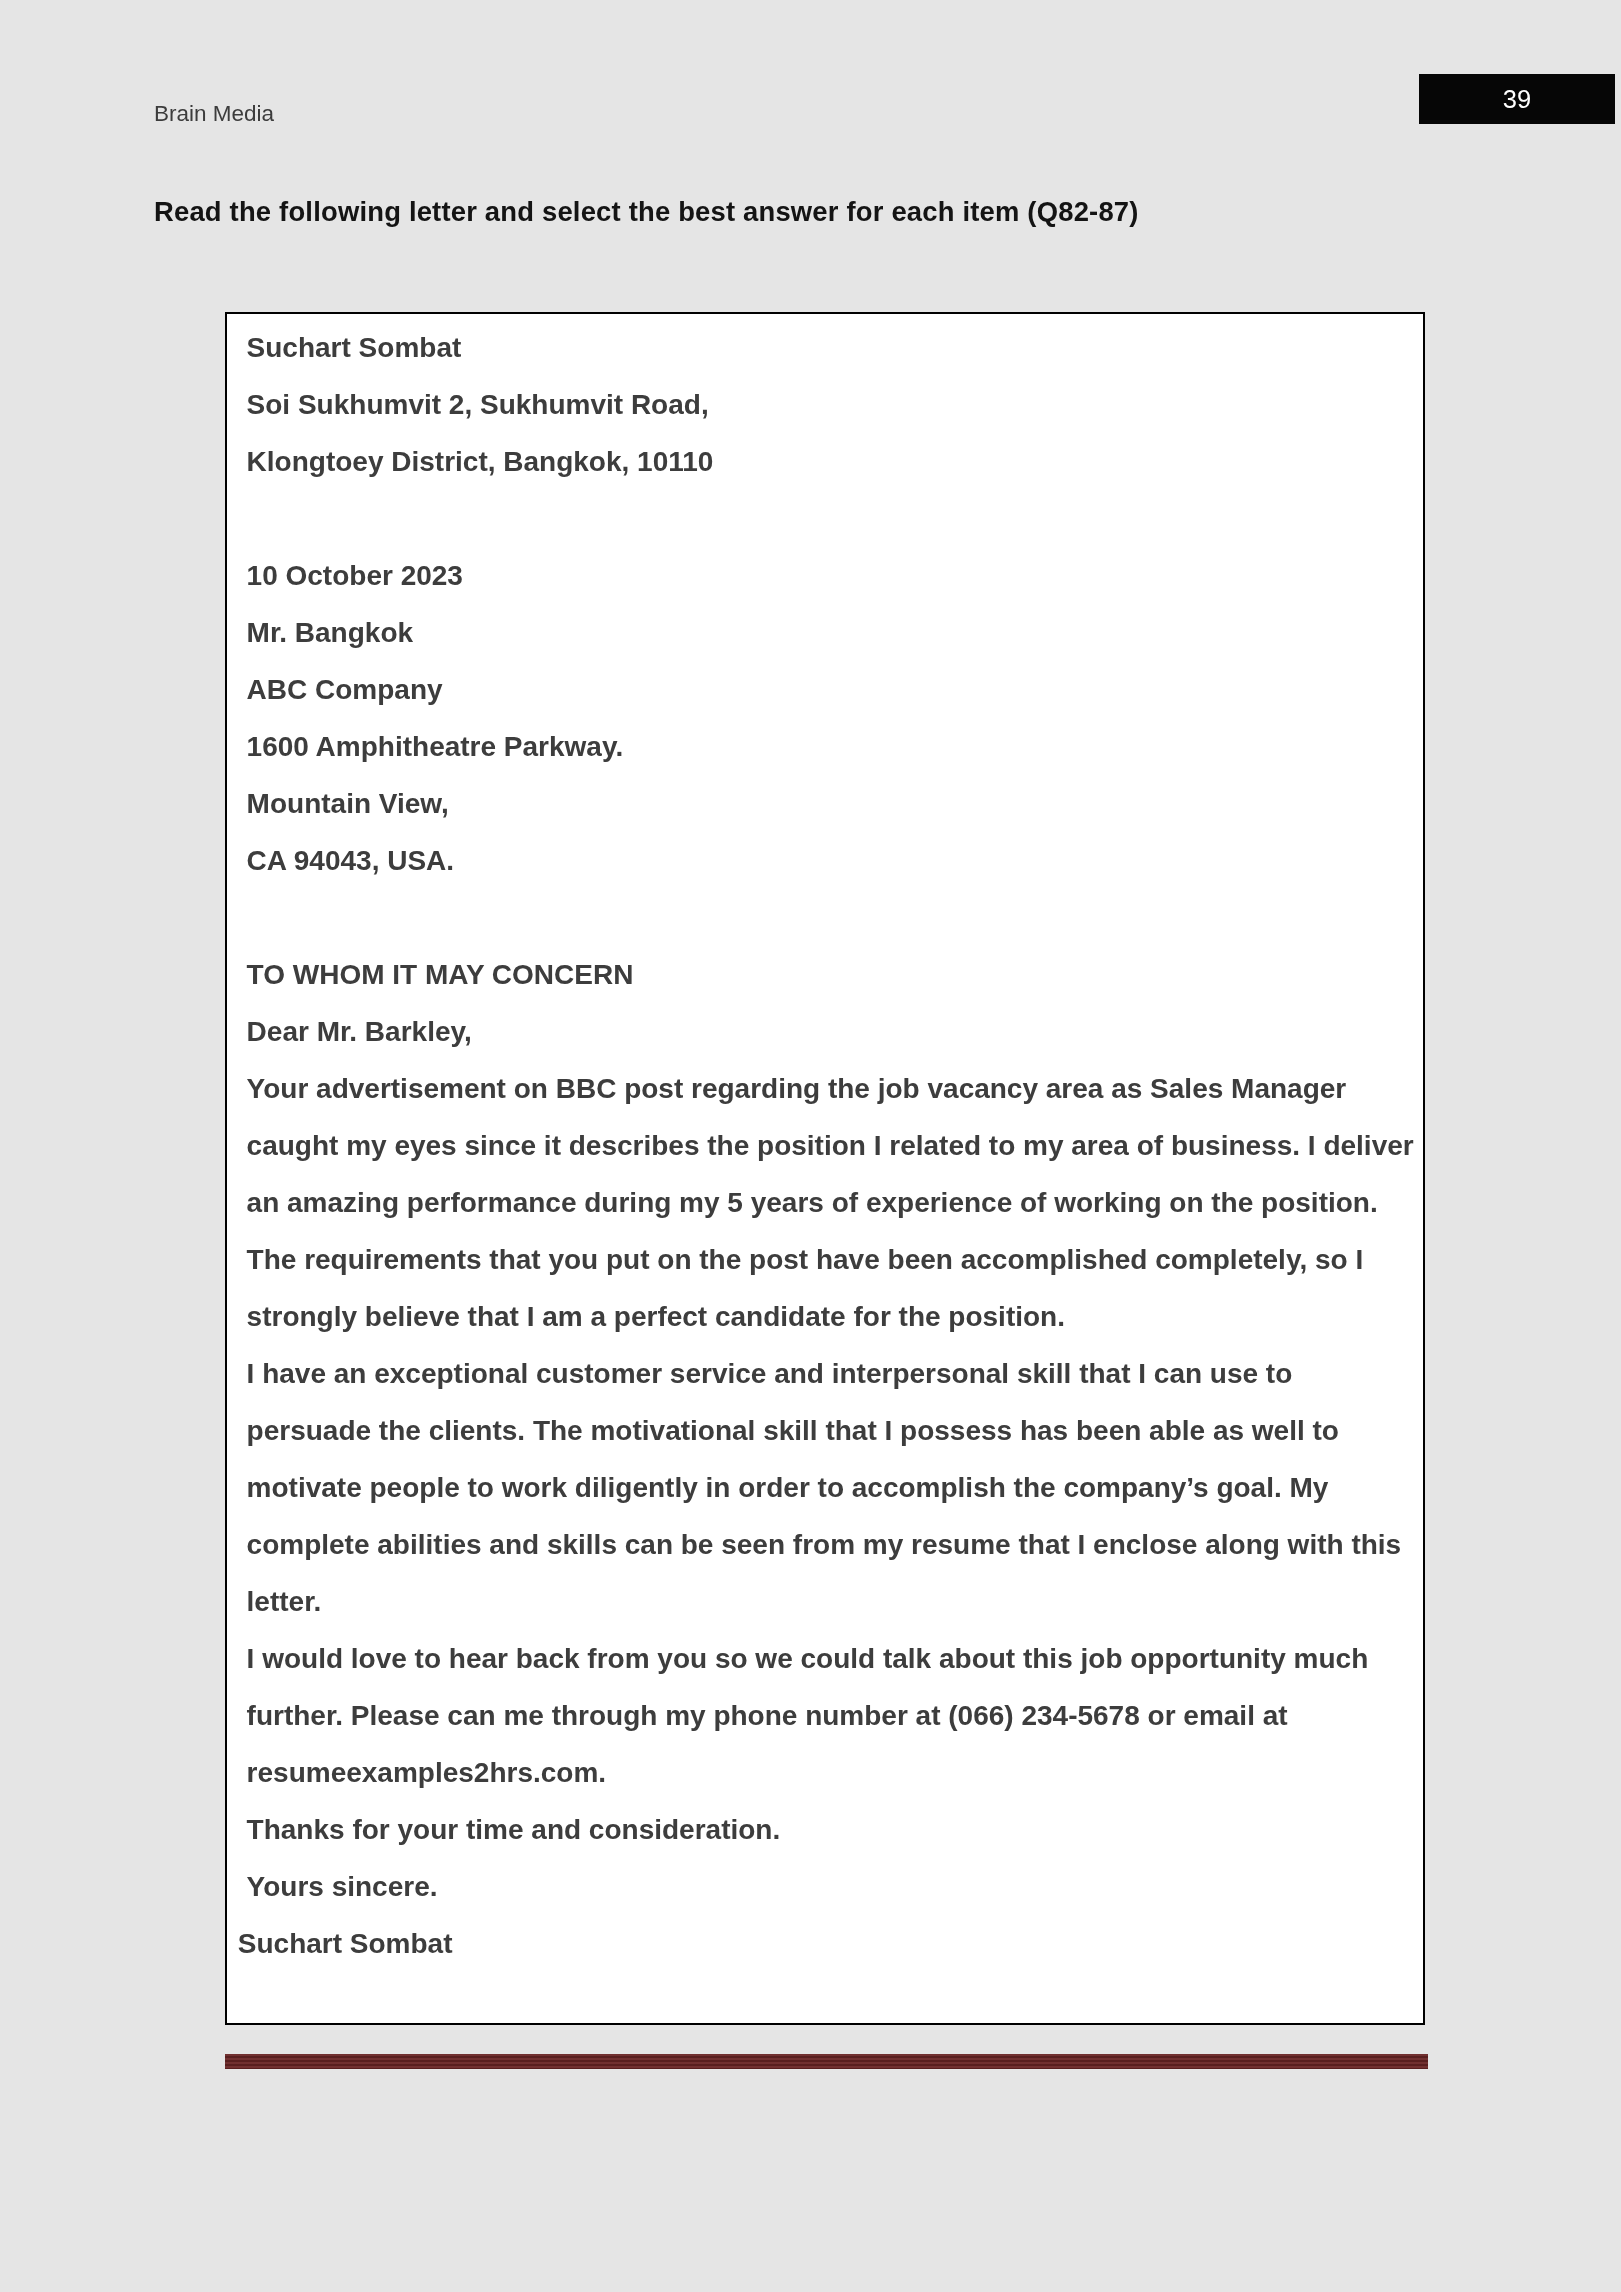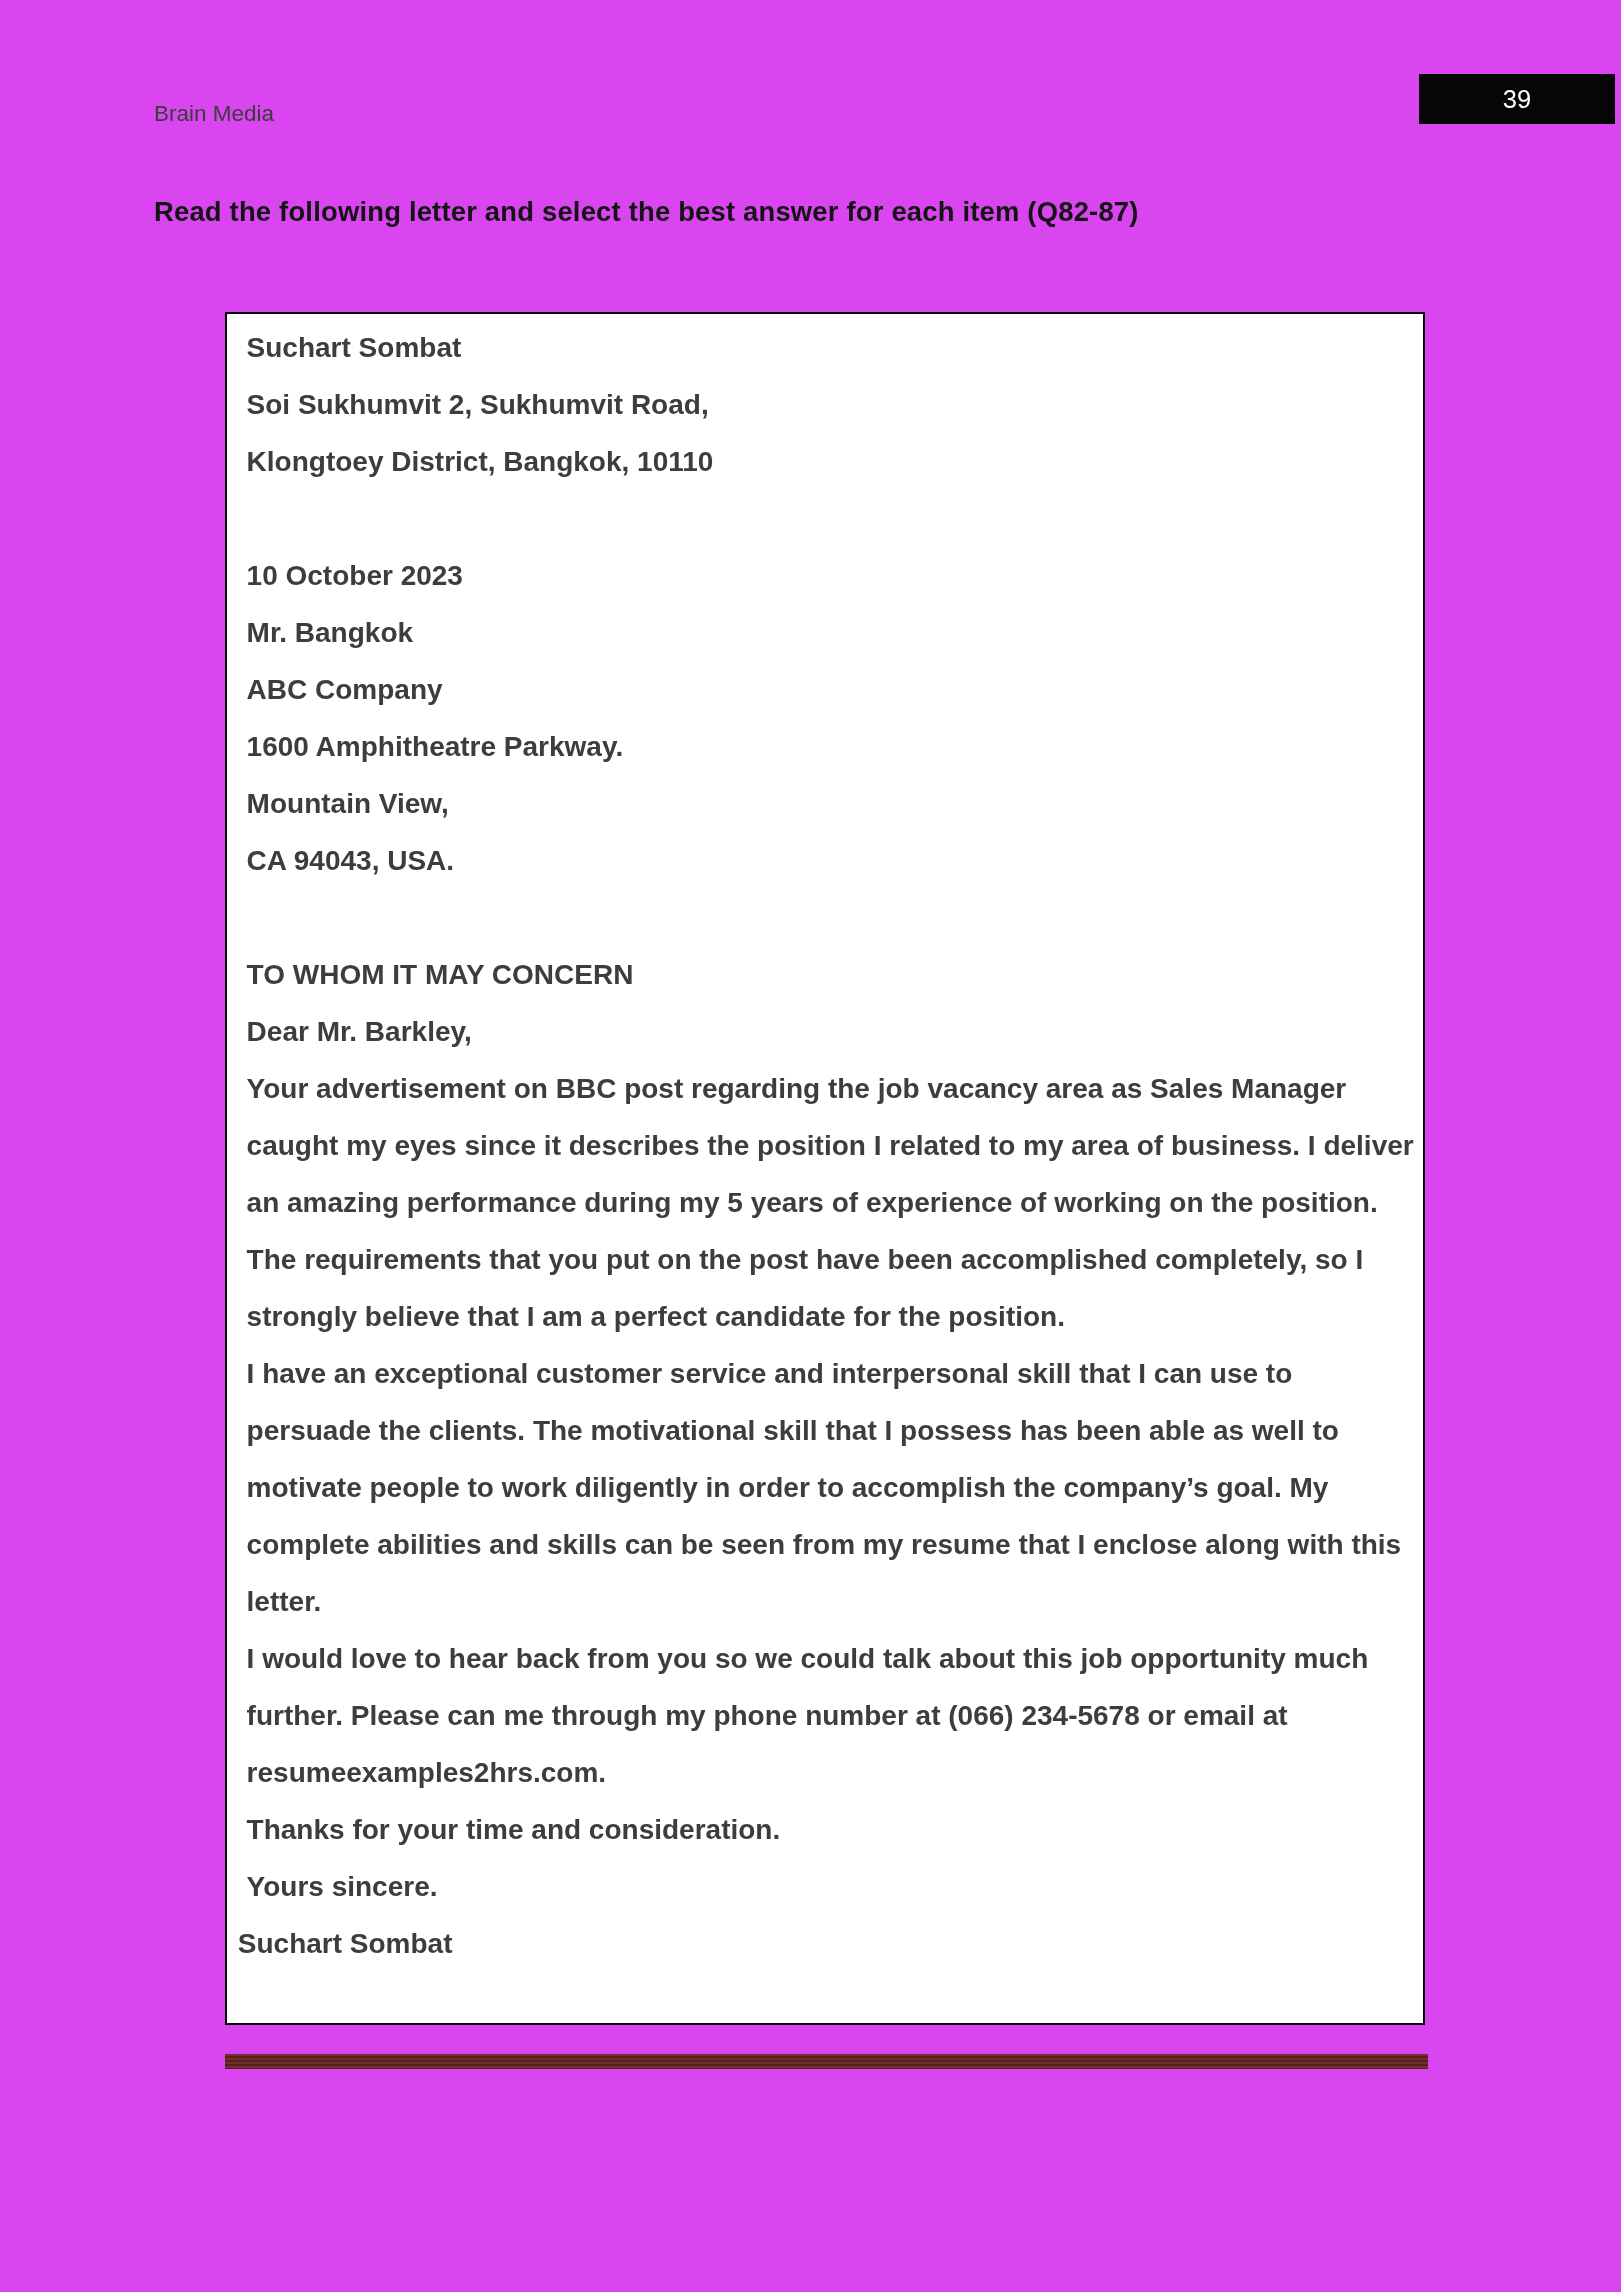--- a/index.html
+++ b/index.html
@@ -1,21 +1,21 @@
 <!DOCTYPE html>
 <html><head>
 <meta charset="utf-8">
 <style>
   * { margin: 0; padding: 0; box-sizing: border-box; }
   html, body { background: #ffffff; }
   .page {
     position: relative;
     width: 1621px;
     height: 2293px;
-    background: #d946ef;
+    background: #e5e5e5;
     font-family: "Liberation Sans", "DejaVu Sans", sans-serif;
     overflow: hidden;
   }
   .brand {
     position: absolute;
     left: 154px;
     top: 101px;
     font-size: 22.5px;
     color: #3c3c3c;
   }

